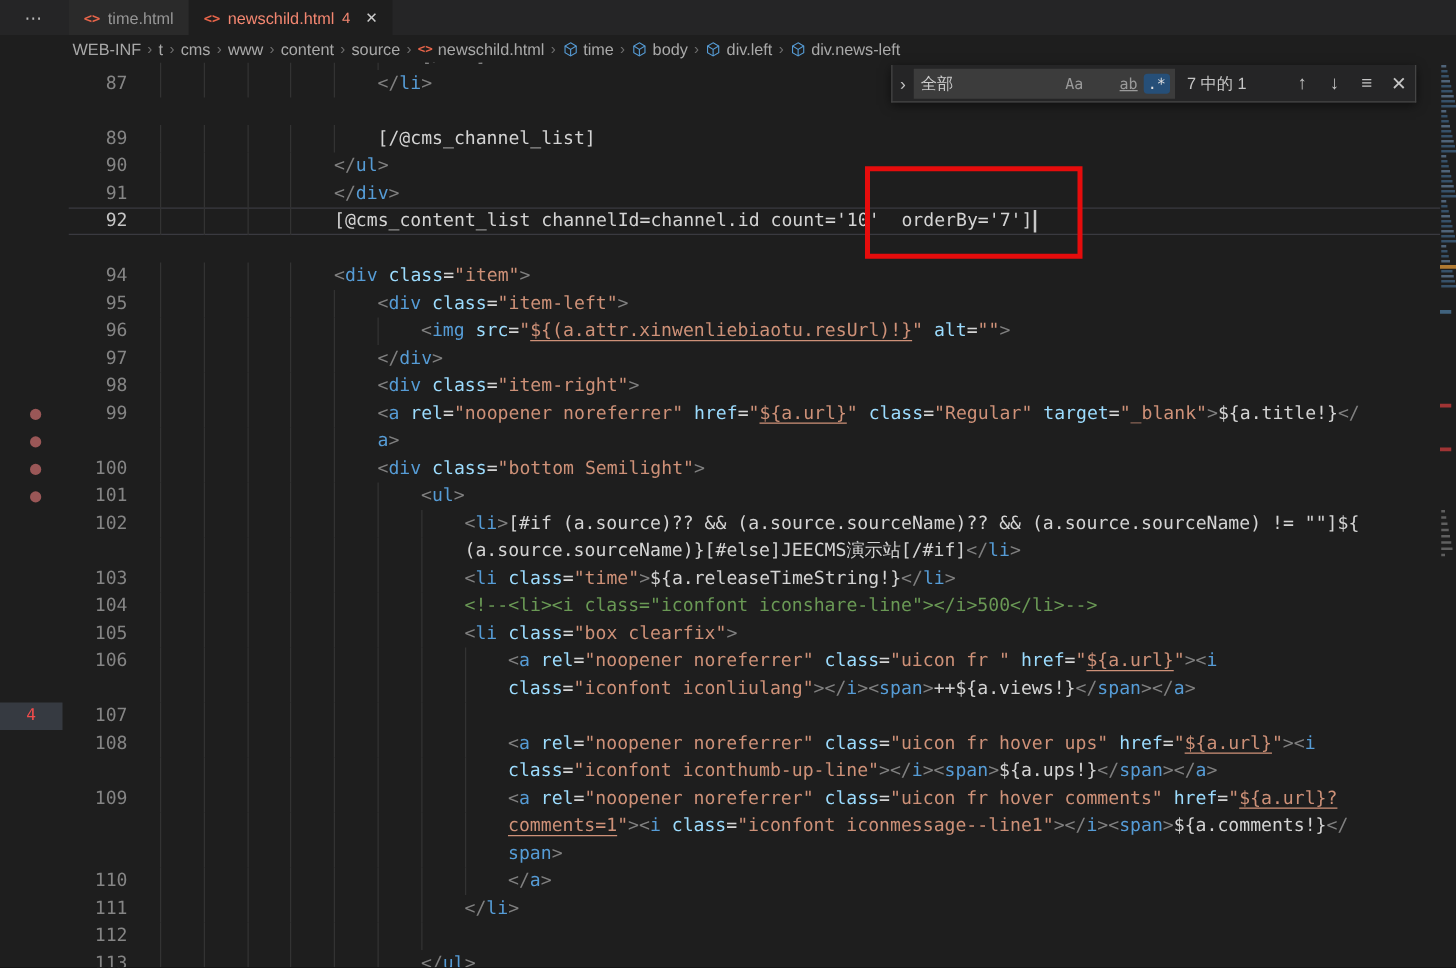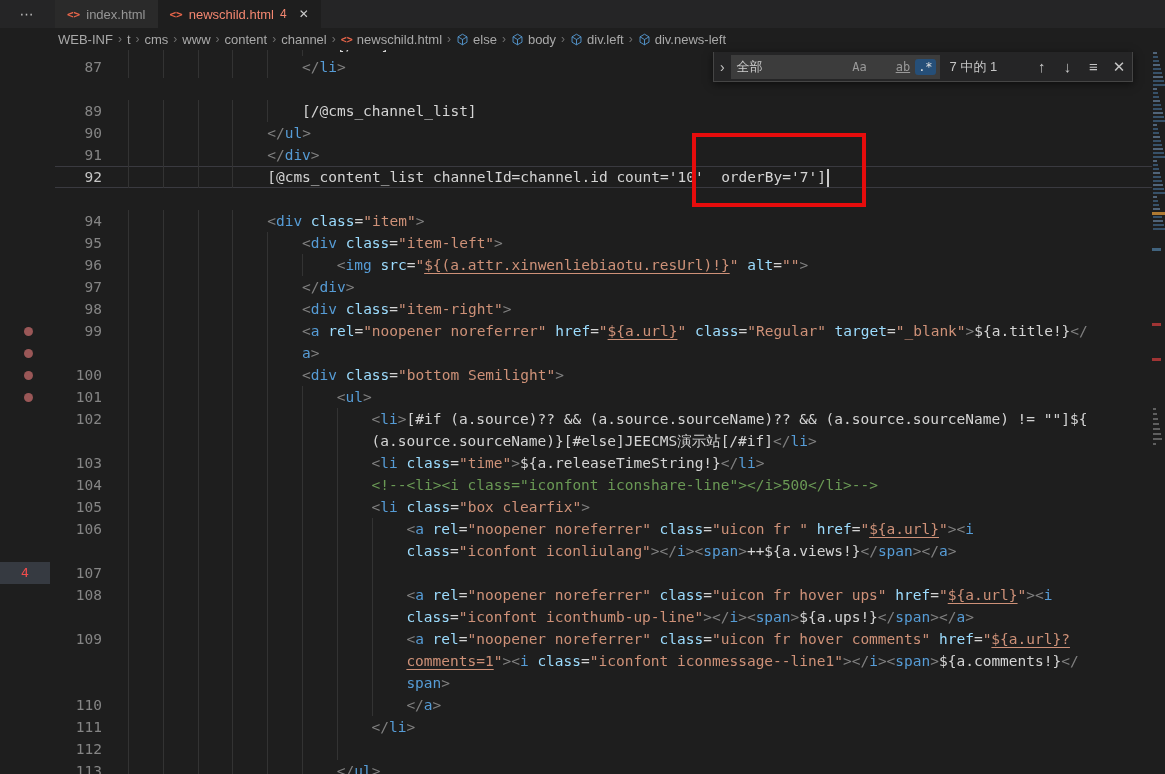--- a/index.html
+++ b/index.html
@@ -56,21 +56,21 @@
 </head>
 <body>
 
 <div id="app">
 
   <div id="tabbar">
     <div id="tab-overflow">⋯</div>
 
   <div class="tab inactive">
         <span class="tab-icon">&lt;&gt;</span>
-        <span class="tab-label">index.html</span>
+        <span class="tab-label">time.html</span>
       </div>
       <div class="tab active">
         <span class="tab-icon">&lt;&gt;</span>
         <span class="tab-label">newschild.html</span>
         <span class="tab-errbadge">4</span>
         <span class="tab-close">✕</span>
       </div>
     </div>
 
   <div id="breadcrumb">
@@ -88,34 +88,34 @@
       <span class="bc-sep">›</span>
       <div class="bc-item">
         <span>www</span>
       </div>
       <span class="bc-sep">›</span>
       <div class="bc-item">
         <span>content</span>
       </div>
       <span class="bc-sep">›</span>
       <div class="bc-item">
-        <span>channel</span>
+        <span>source</span>
       </div>
       <span class="bc-sep">›</span>
       <div class="bc-item">
         <span class="bc-codeicon">&lt;&gt;</span>
         <span>newschild.html</span>
       </div>
       <span class="bc-sep">›</span>
       <div class="bc-item">
         <span class="bc-cube"><svg width="13" height="13" viewBox="0 0 16 16" fill="none">
             <path d="M8 1.5l5.5 3.2v6.6L8 14.5l-5.5-3.2V4.7z" stroke="#569cd6" stroke-width="1.1"></path>
             <path d="M2.5 4.7L8 8l5.5-3.3M8 8v6.5" stroke="#569cd6" stroke-width="1.1"></path>
           </svg></span>
-        <span>else</span>
+        <span>time</span>
       </div>
       <span class="bc-sep">›</span>
       <div class="bc-item">
         <span class="bc-cube"><svg width="13" height="13" viewBox="0 0 16 16" fill="none">
             <path d="M8 1.5l5.5 3.2v6.6L8 14.5l-5.5-3.2V4.7z" stroke="#569cd6" stroke-width="1.1"></path>
             <path d="M2.5 4.7L8 8l5.5-3.3M8 8v6.5" stroke="#569cd6" stroke-width="1.1"></path>
           </svg></span>
         <span>body</span>
       </div>
       <span class="bc-sep">›</span>

